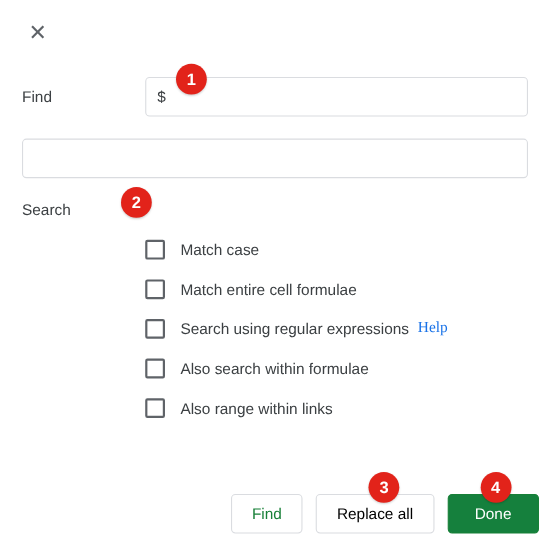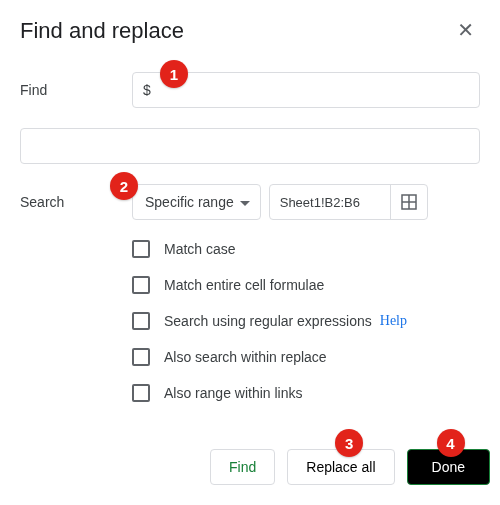--- a/index.html
+++ b/index.html
@@ -141,21 +141,21 @@
     display: inline-flex;
     align-items: center;
     justify-content: center;
     border: 1px solid #dadce0;
     background: #fff;
   }
   .btn-find { color: #188038; }
   .btn-replace { color: #9aa0a6; cursor: default; }
   .btn-replaceall { color: #000000; }
   .btn-done {
-    background: #000000;
+    background: #15803d;
     border-color: #188038;
     color: #fff;
     padding: 0 24px;
   }
   .badge {
     position: absolute;
     width: 28px;
     height: 28px;
     background: #e2231a;
     color: #fff;
@@ -166,76 +166,55 @@
     font-size: 15px;
     font-weight: bold;
     z-index: 10;
     box-shadow: 0 1px 2px rgba(0,0,0,0.2);
   }
 </style>
 </head>
 <body>
 
 <div class="dialog-header">
-  <div class="dialog-title">Find and replace</div>
   <div class="close-x">✕</div>
 </div>
 
 <div class="row">
   <div class="label">Find</div>
   <input class="text-input" value="$" style="">
   <div class="badge" style="left:140px; top:-12px;">1</div>
 </div>
 
 <div class="row">
   <input class="text-input" value="" style="">
 </div>
 
 <div class="row">
   <div class="label">Search</div>
-  <div class="search-controls">
-    <div class="dropdown">
-      <span>Specific range</span>
-      <span class="caret">
-        <svg width="10" height="6" viewBox="0 0 10 6">
-            <path d="M0 0 L5 5 L10 0 Z" fill="#5f6368"></path>
-          </svg>
-      </span>
-    </div>
-    <div class="range-group">
-      <input class="range-input" value="Sheet1!B2:B6" style="">
-      <div class="range-icon">
-        <svg width="16" height="16" viewBox="0 0 16 16">
-          <rect x="1" y="1" width="14" height="14" fill="none" stroke="#5f6368" stroke-width="1.5"></rect>
-          <line x1="8" y1="1" x2="8" y2="15" stroke="#5f6368" stroke-width="1.5"></line>
-          <line x1="1" y1="8" x2="15" y2="8" stroke="#5f6368" stroke-width="1.5"></line>
-        </svg>
-      </div>
-    </div>
-  </div>
   <div class="badge" style="left:90px; top:-12px;">2</div>
 </div>
 
 <div class="options" id="options-mount">
     <div class="option-row">
       <div class="checkbox"></div>
       <span class="opt-label">Match case</span>
     </div>
     <div class="option-row">
       <div class="checkbox"></div>
       <span class="opt-label">Match entire cell formulae</span>
     </div>
     <div class="option-row">
       <div class="checkbox"></div>
       <span class="opt-label">Search using regular expressions</span>
       <span class="help-link">Help</span>
     </div>
     <div class="option-row">
       <div class="checkbox"></div>
-      <span class="opt-label">Also search within replace</span>
+      <span class="opt-label">Also search within formulae</span>
     </div>
     <div class="option-row">
       <div class="checkbox"></div>
       <span class="opt-label">Also range within links</span>
     </div>
   </div>
 
 <div class="button-bar">
   <div class="btn btn-find">Find</div>
   <div style="position:relative;">

